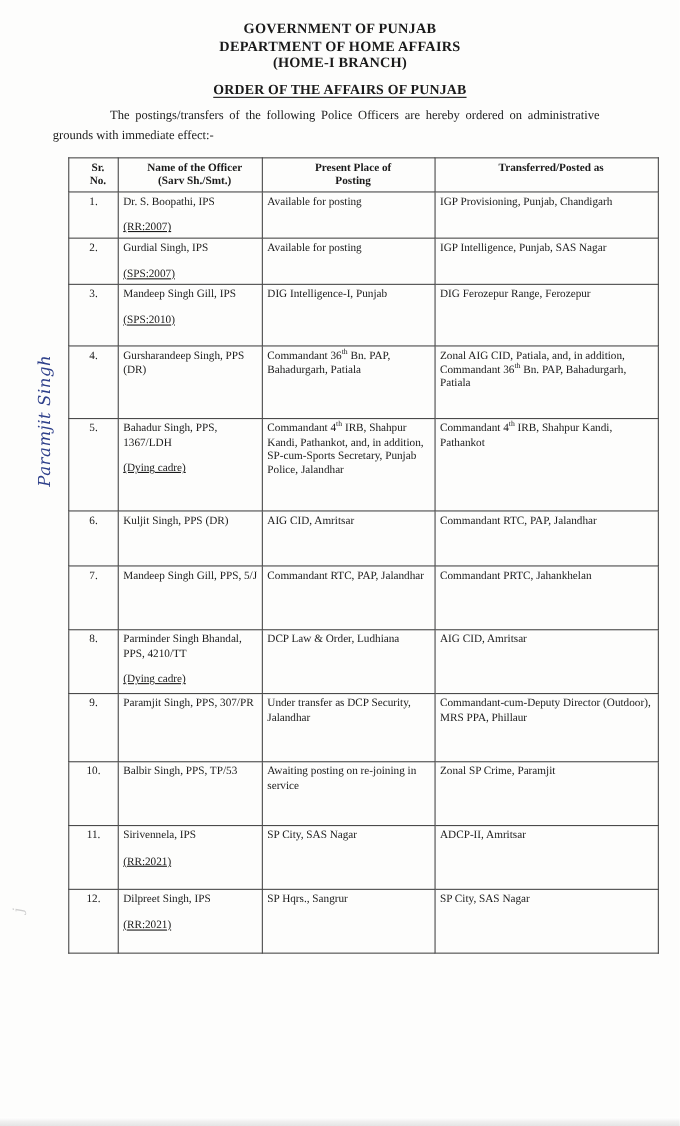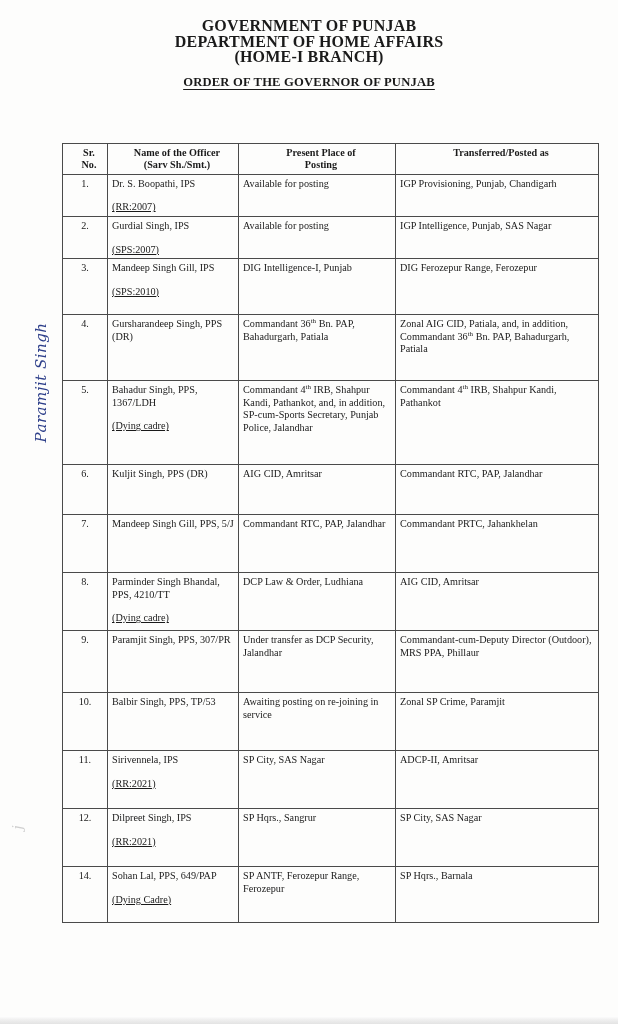--- a/index.html
+++ b/index.html
@@ -37,21 +37,21 @@
   
   #letterhead {
     position: absolute;
     left: 0;
     top: 18px;
     width: 618px;
     text-align: center;
   }
   .head-line {
     font-weight: bold;
-    font-size: 16px;
+    font-size: 13px;
     letter-spacing: .2px;
     line-height: 15.5px;
     white-space: nowrap;
   }
   #order-title {
     position: absolute;
     left: 0;
     top: 72px;
     width: 618px;
     text-align: center;
@@ -153,23 +153,24 @@
 
 <div id="page-sheet">
 
   <div id="letterhead">
     <div class="head-line">GOVERNMENT OF PUNJAB</div>
     <div class="head-line">DEPARTMENT OF HOME AFFAIRS</div>
     <div class="head-line">(HOME-I BRANCH)</div>
   </div>
 
   <div id="order-title">
-    <span>ORDER OF THE GOVERNOR OF PUNJAB</span>
+    <span>ORDER OF THE AFFAIRS OF PUNJAB</span>
   </div>
 
+  <div id="intro-paragraph">The postings/transfers of the following Police Officers are hereby ordered on administrative grounds with immediate effect:-</div>
 
   <table id="order-table">
     <thead>
       <tr>
         <th class="col-sr">
           <span>Sr.</span><br>
           <span>No.</span>
         </th>
         <th class="col-name">
           <span>Name of the Officer</span><br>
@@ -248,26 +249,20 @@
           <td class="col-name"><span>Sirivennela, IPS</span><span class="cell-note">(RR:2021)</span></td>
           <td class="col-present">SP City, SAS Nagar</td>
           <td class="col-posted">ADCP-II, Amritsar</td>
         </tr>
         <tr style="height: 58px; margin-top: 12px;">
           <td class="col-sr">12.</td>
           <td class="col-name"><span>Dilpreet Singh, IPS</span><span class="cell-note">(RR:2021)</span></td>
           <td class="col-present">SP Hqrs., Sangrur</td>
           <td class="col-posted">SP City, SAS Nagar</td>
         </tr>
-        <tr style="height: 56px;">
-          <td class="col-sr">14.</td>
-          <td class="col-name"><span>Sohan Lal, PPS, 649/PAP</span><span class="cell-note">(Dying Cadre)</span></td>
-          <td class="col-present">SP ANTF, Ferozepur Range, Ferozepur</td>
-          <td class="col-posted">SP Hqrs., Barnala</td>
-        </tr>
       </tbody>
   </table>
 
   <div id="margin-signature">Paramjit Singh</div>
   <div id="margin-mark">j</div>
 
   <div id="page-bottom-edge"></div>
 </div>
 
 </body></html>

